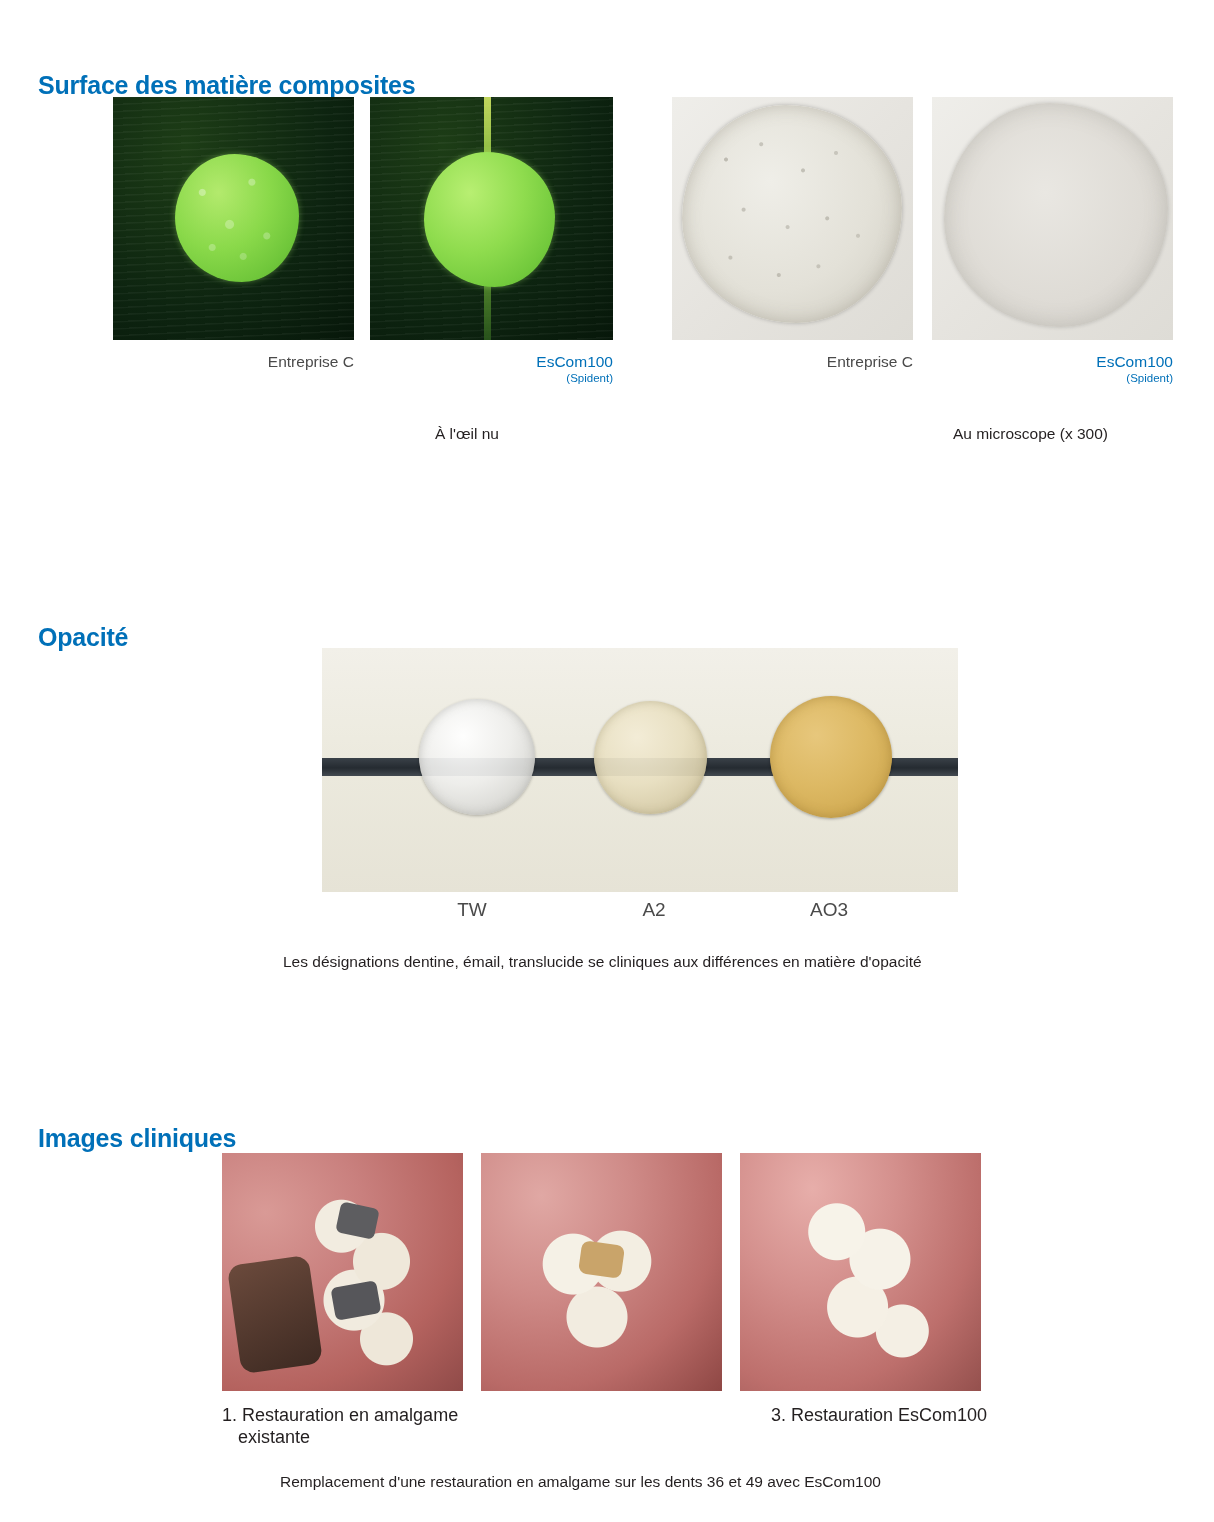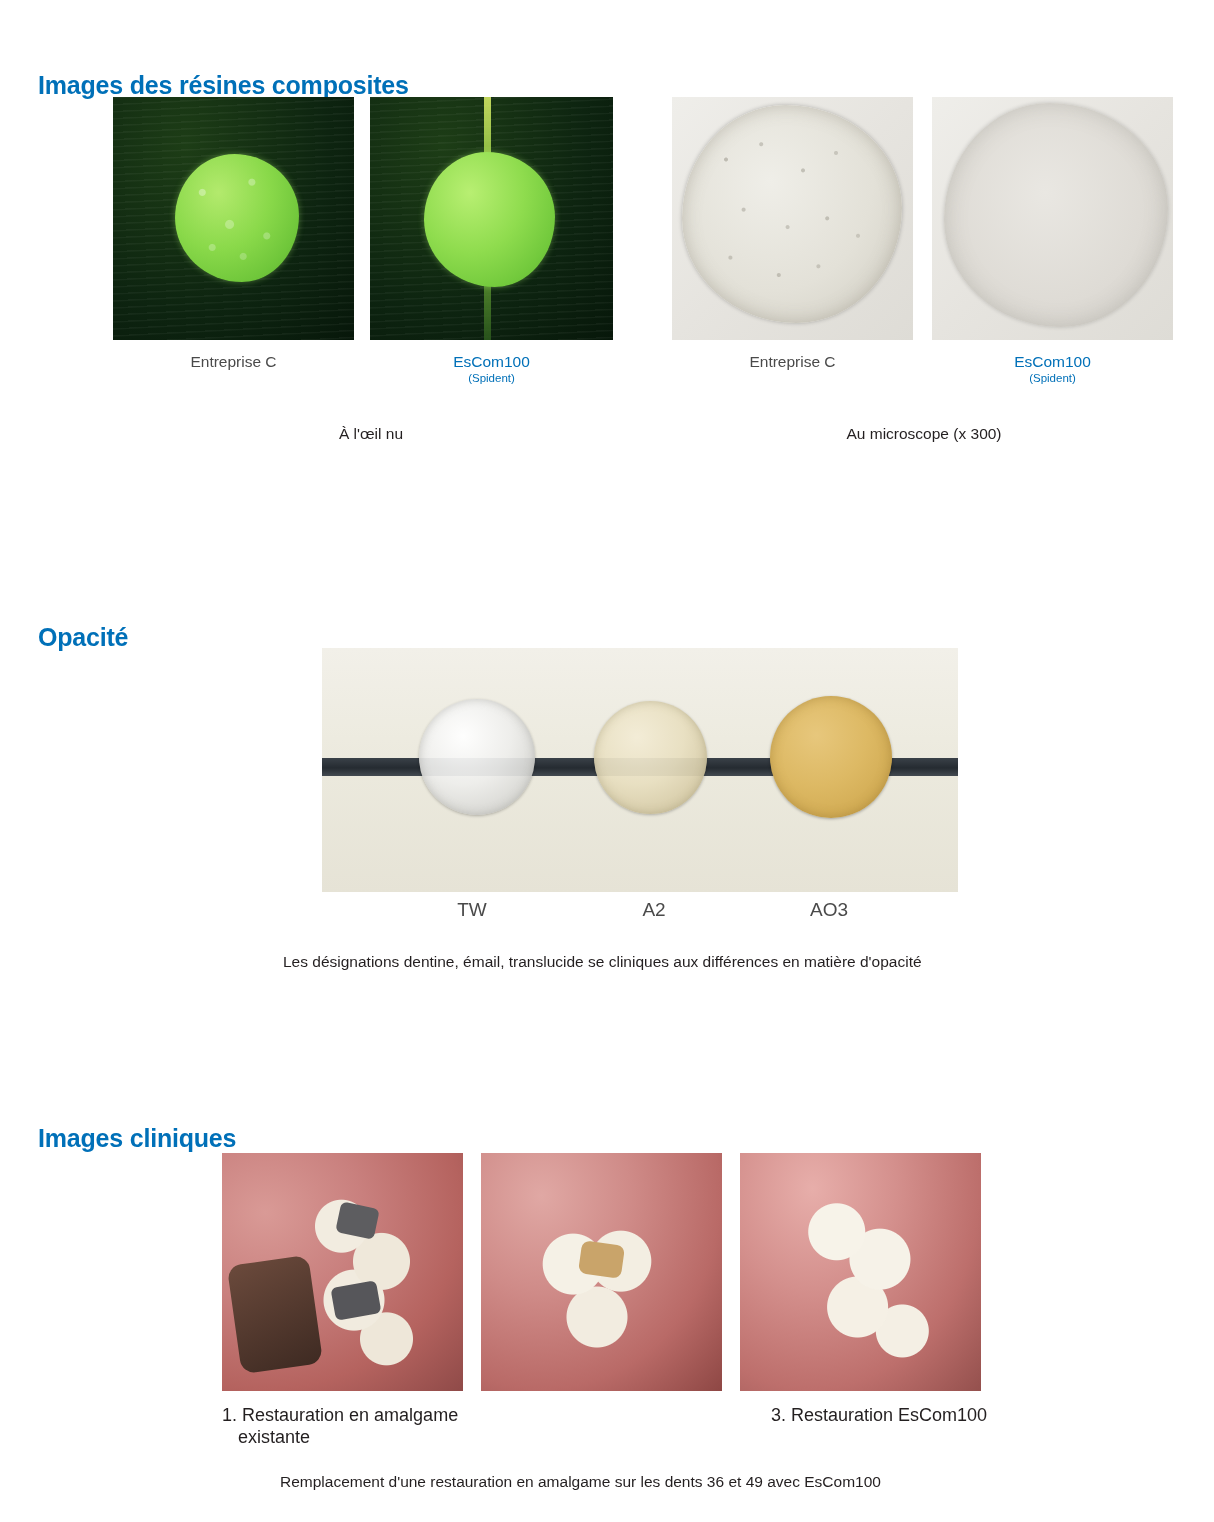--- a/index.html
+++ b/index.html
@@ -34,34 +34,34 @@
 
   .photo {
     position: absolute;
     overflow: hidden;
   }
 
   .cap {
     position: absolute;
     font-size: 15.5px;
     color: #4a4a4a;
-    text-align: center;
+    text-align: right;
     white-space: nowrap;
   }
   .cap.blue { color: #0070b8; }
   .cap .sub {
     display: block;
     font-size: 11.5px;
     margin-top: 1px;
   }
   .group-cap {
     position: absolute;
     font-size: 15.5px;
     color: #231f20;
-    text-align: center;
+    text-align: right;
     white-space: nowrap;
   }
 
   
   .leaf {
     background:
       radial-gradient(ellipse at 30% 20%, #1d3d16 0%, #0d2410 60%, #07170a 100%);
   }
   .leaf .vein {
     position: absolute;
@@ -186,21 +186,21 @@
     font-size: 15.5px;
     color: #231f20;
     white-space: nowrap;
   }
 </style>
 </head>
 <body>
 
 <div class="page">
 
-  <h2 class="section-title" id="sec1-title">Images des résines composites</h2>
+  <h2 class="section-title" id="sec1-title">Surface des matière composites</h2>
 
   <div class="photo leaf" id="photo-leaf-1" style="left:113px; top:97px; width:241px; height:243px;">
     <div class="stripes"></div>
     <div class="disc-green speckled" style="left:62px; top:57px; width:124px; height:128px;"></div>
   </div>
 
   <div class="photo leaf" id="photo-leaf-2" style="left:370px; top:97px; width:243px; height:243px;">
     <div class="stripes"></div>
     <div class="vein" style="left:114px;"></div>
     <div class="disc-green" style="left:54px; top:55px; width:131px; height:135px;"></div>

